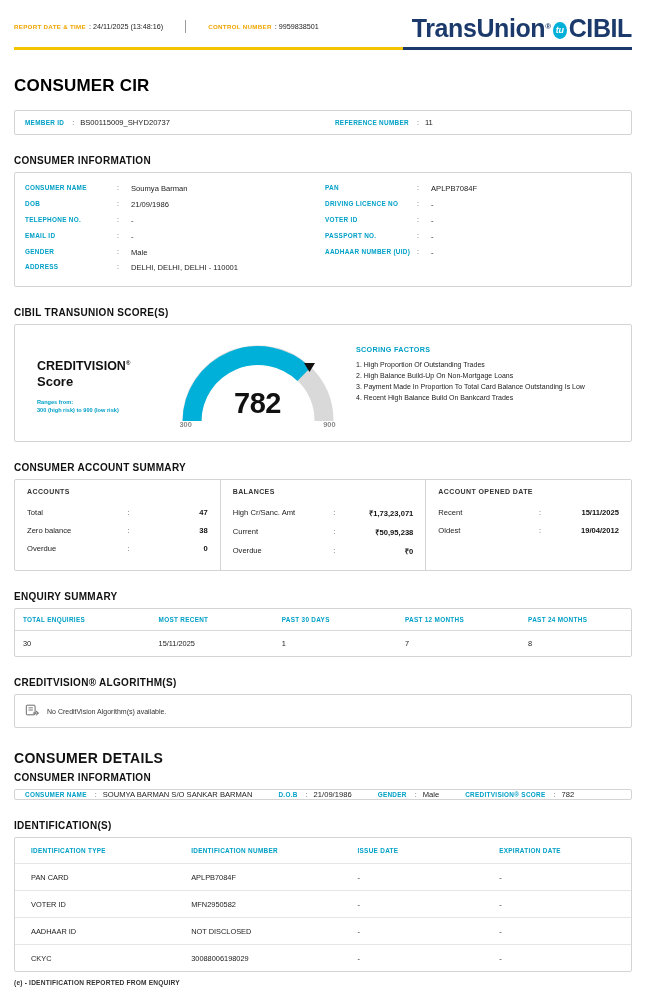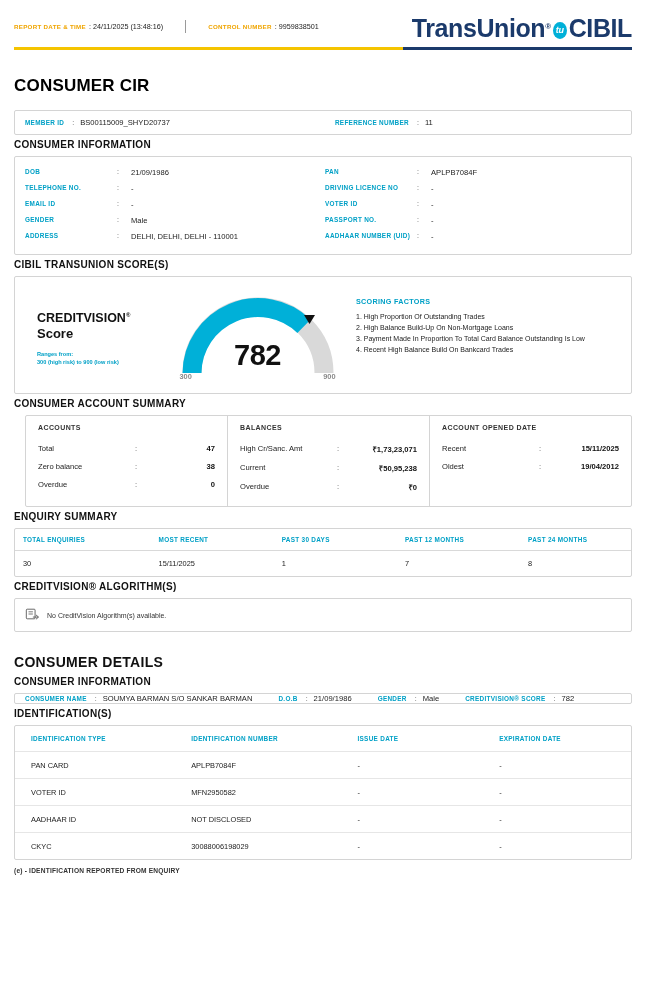--- a/index.html
+++ b/index.html
@@ -76,21 +76,21 @@
   
   .box {
     border: 1px solid #d4d4d4;
     border-radius: 2px;
     background: #fff;
   }
   .section-title {
     font-size: 10px;
     font-weight: bold;
     letter-spacing: 0.3px;
-    margin: 4px 0 6px 0;
+    margin: 20px 0 6px 0;
     color: #111;
   }
   .section-title.big {
     font-size: 14px;
     margin-top: 22px;
   }
 
   
   .memberrow {
     display: flex;
@@ -159,21 +159,21 @@
     font-size: 7.2px;
     font-weight: bold;
     color: #00a0c6;
     letter-spacing: 0.3px;
     margin-bottom: 5px;
   }
   .sf-list { list-style: none; }
   .sf-list li { font-size: 7px; color: #222; line-height: 1.58; }
 
   
-  .acct-box { display: flex; margin-left: 11px; }
+  .acct-box { display: flex; }
   .acct-col { flex: 1; padding: 8px 12px 10px 12px; }
   .acct-col + .acct-col { border-left: 1px solid #d4d4d4; }
   .acct-head {
     font-size: 7px;
     font-weight: bold;
     letter-spacing: 0.4px;
     color: #333;
     margin-bottom: 8px;
   }
   .acct-row {
@@ -269,20 +269,25 @@
       <span class="lbl">REFERENCE NUMBER</span>
       <span class="colon">:</span>
       <span class="val">11</span>
     </div>
   </div>
 
   <div class="section-title">CONSUMER INFORMATION</div>
   <div class="box">
     <div class="ci-grid">
       <div>
+        <div class="ci-row">
+          <span class="lbl">CONSUMER NAME</span>
+          <span class="colon">:</span>
+          <span class="val">Soumya Barman</span>
+        </div>
         <div class="ci-row">
           <span class="lbl">DOB</span>
           <span class="colon">:</span>
           <span class="val">21/09/1986</span>
         </div>
         <div class="ci-row">
           <span class="lbl">TELEPHONE NO.</span>
           <span class="colon">:</span>
           <span class="val">-</span>
         </div>

